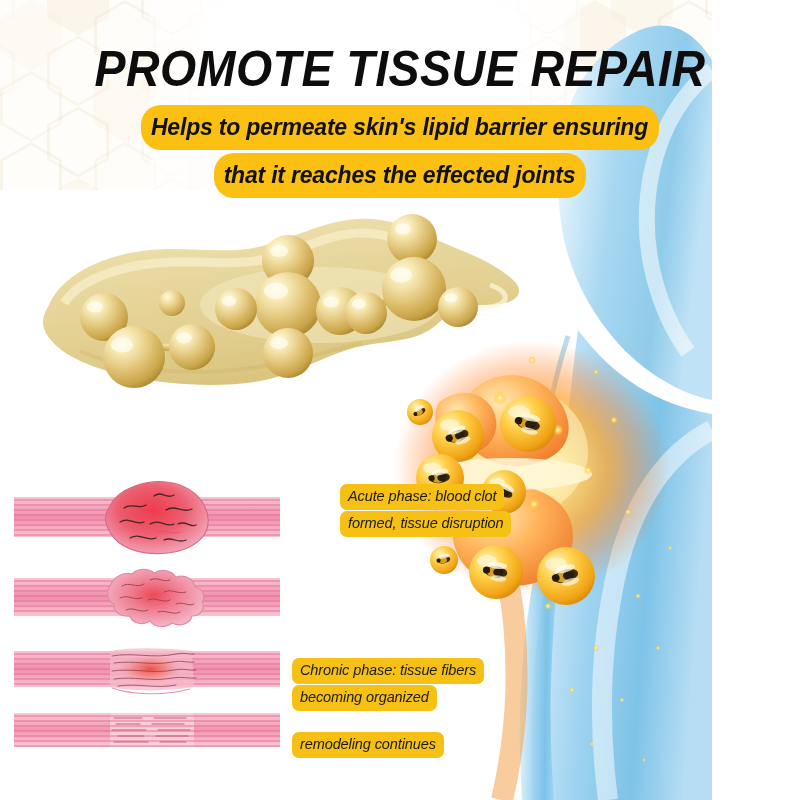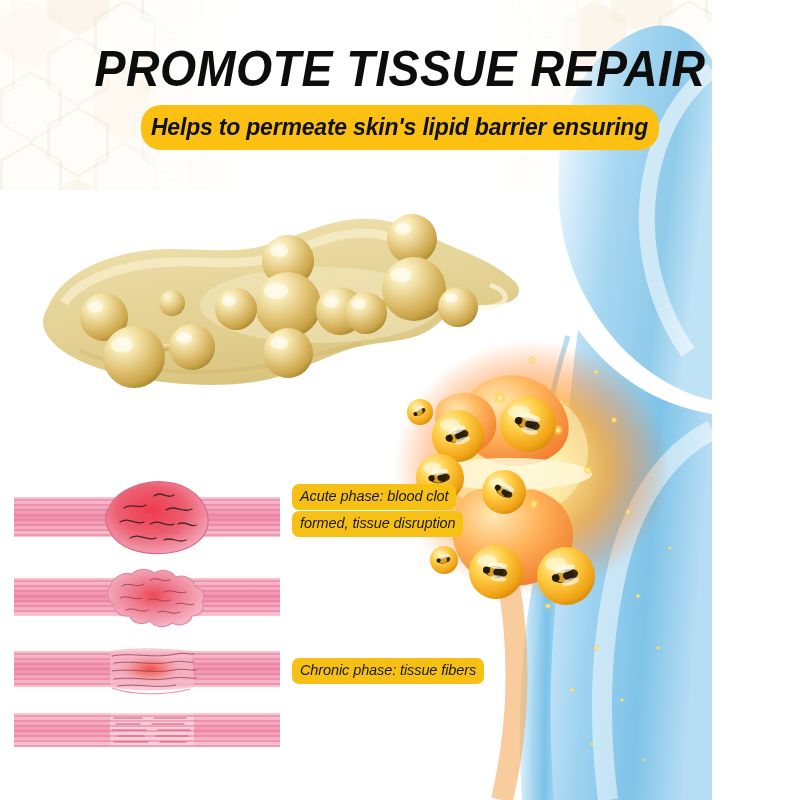--- a/index.html
+++ b/index.html
@@ -113,21 +113,21 @@
     color:#1a1a1a;
     font-size:14.5px;
     font-weight:normal;
     line-height:17px;
     padding:4px 8px 5px 8px;
     border-radius:7px;
     margin-bottom:1px;
     white-space:nowrap;
     letter-spacing:-.1px;
   }
-  .c1{top:0;}
+  .c1{top:0;margin-left:48px;}
   .c2{top:88px;}
   .c3{top:174px;}
   .c4{top:248px;}
 </style>
 </head>
 <body>
 
 <div id="poster">
 
   <div class="honeycomb">
@@ -549,20 +549,21 @@
           </g>
         </g>
       </g>
     </svg>
   </div>
 
   <div class="header">
     <div class="title">PROMOTE TISSUE REPAIR</div>
     <div class="subtitle">
       <div><span class="sline r1">Helps to permeate skin's lipid barrier ensuring</span></div>
+      <div><span class="sline r2">that it reaches the effected joints</span></div>
     </div>
   </div>
 
   <div class="serum-wrap">
     <svg class="mol" viewBox="0 0 540 230">
       <defs>
         <linearGradient id="smearG" x1="0" y1="0" x2="0.4" y2="1">
           <stop offset="0" stop-color="#f3e7bb"></stop>
           <stop offset="0.35" stop-color="#e9d9a0"></stop>
           <stop offset="0.7" stop-color="#e2cf90"></stop>
@@ -802,18 +803,20 @@
 
   <div class="captions">
     <div class="cap c1">
       <span class="cl">Acute phase: blood clot</span>
       <span class="cl">formed, tissue disruption</span>
     </div>
     <div class="cap c2">
     </div>
     <div class="cap c3">
       <span class="cl">Chronic phase: tissue fibers</span>
+      <span class="cl">becoming organized</span>
     </div>
     <div class="cap c4">
+      <span class="cl">remodeling continues</span>
     </div>
   </div>
 
 </div>
 
 </body></html>

